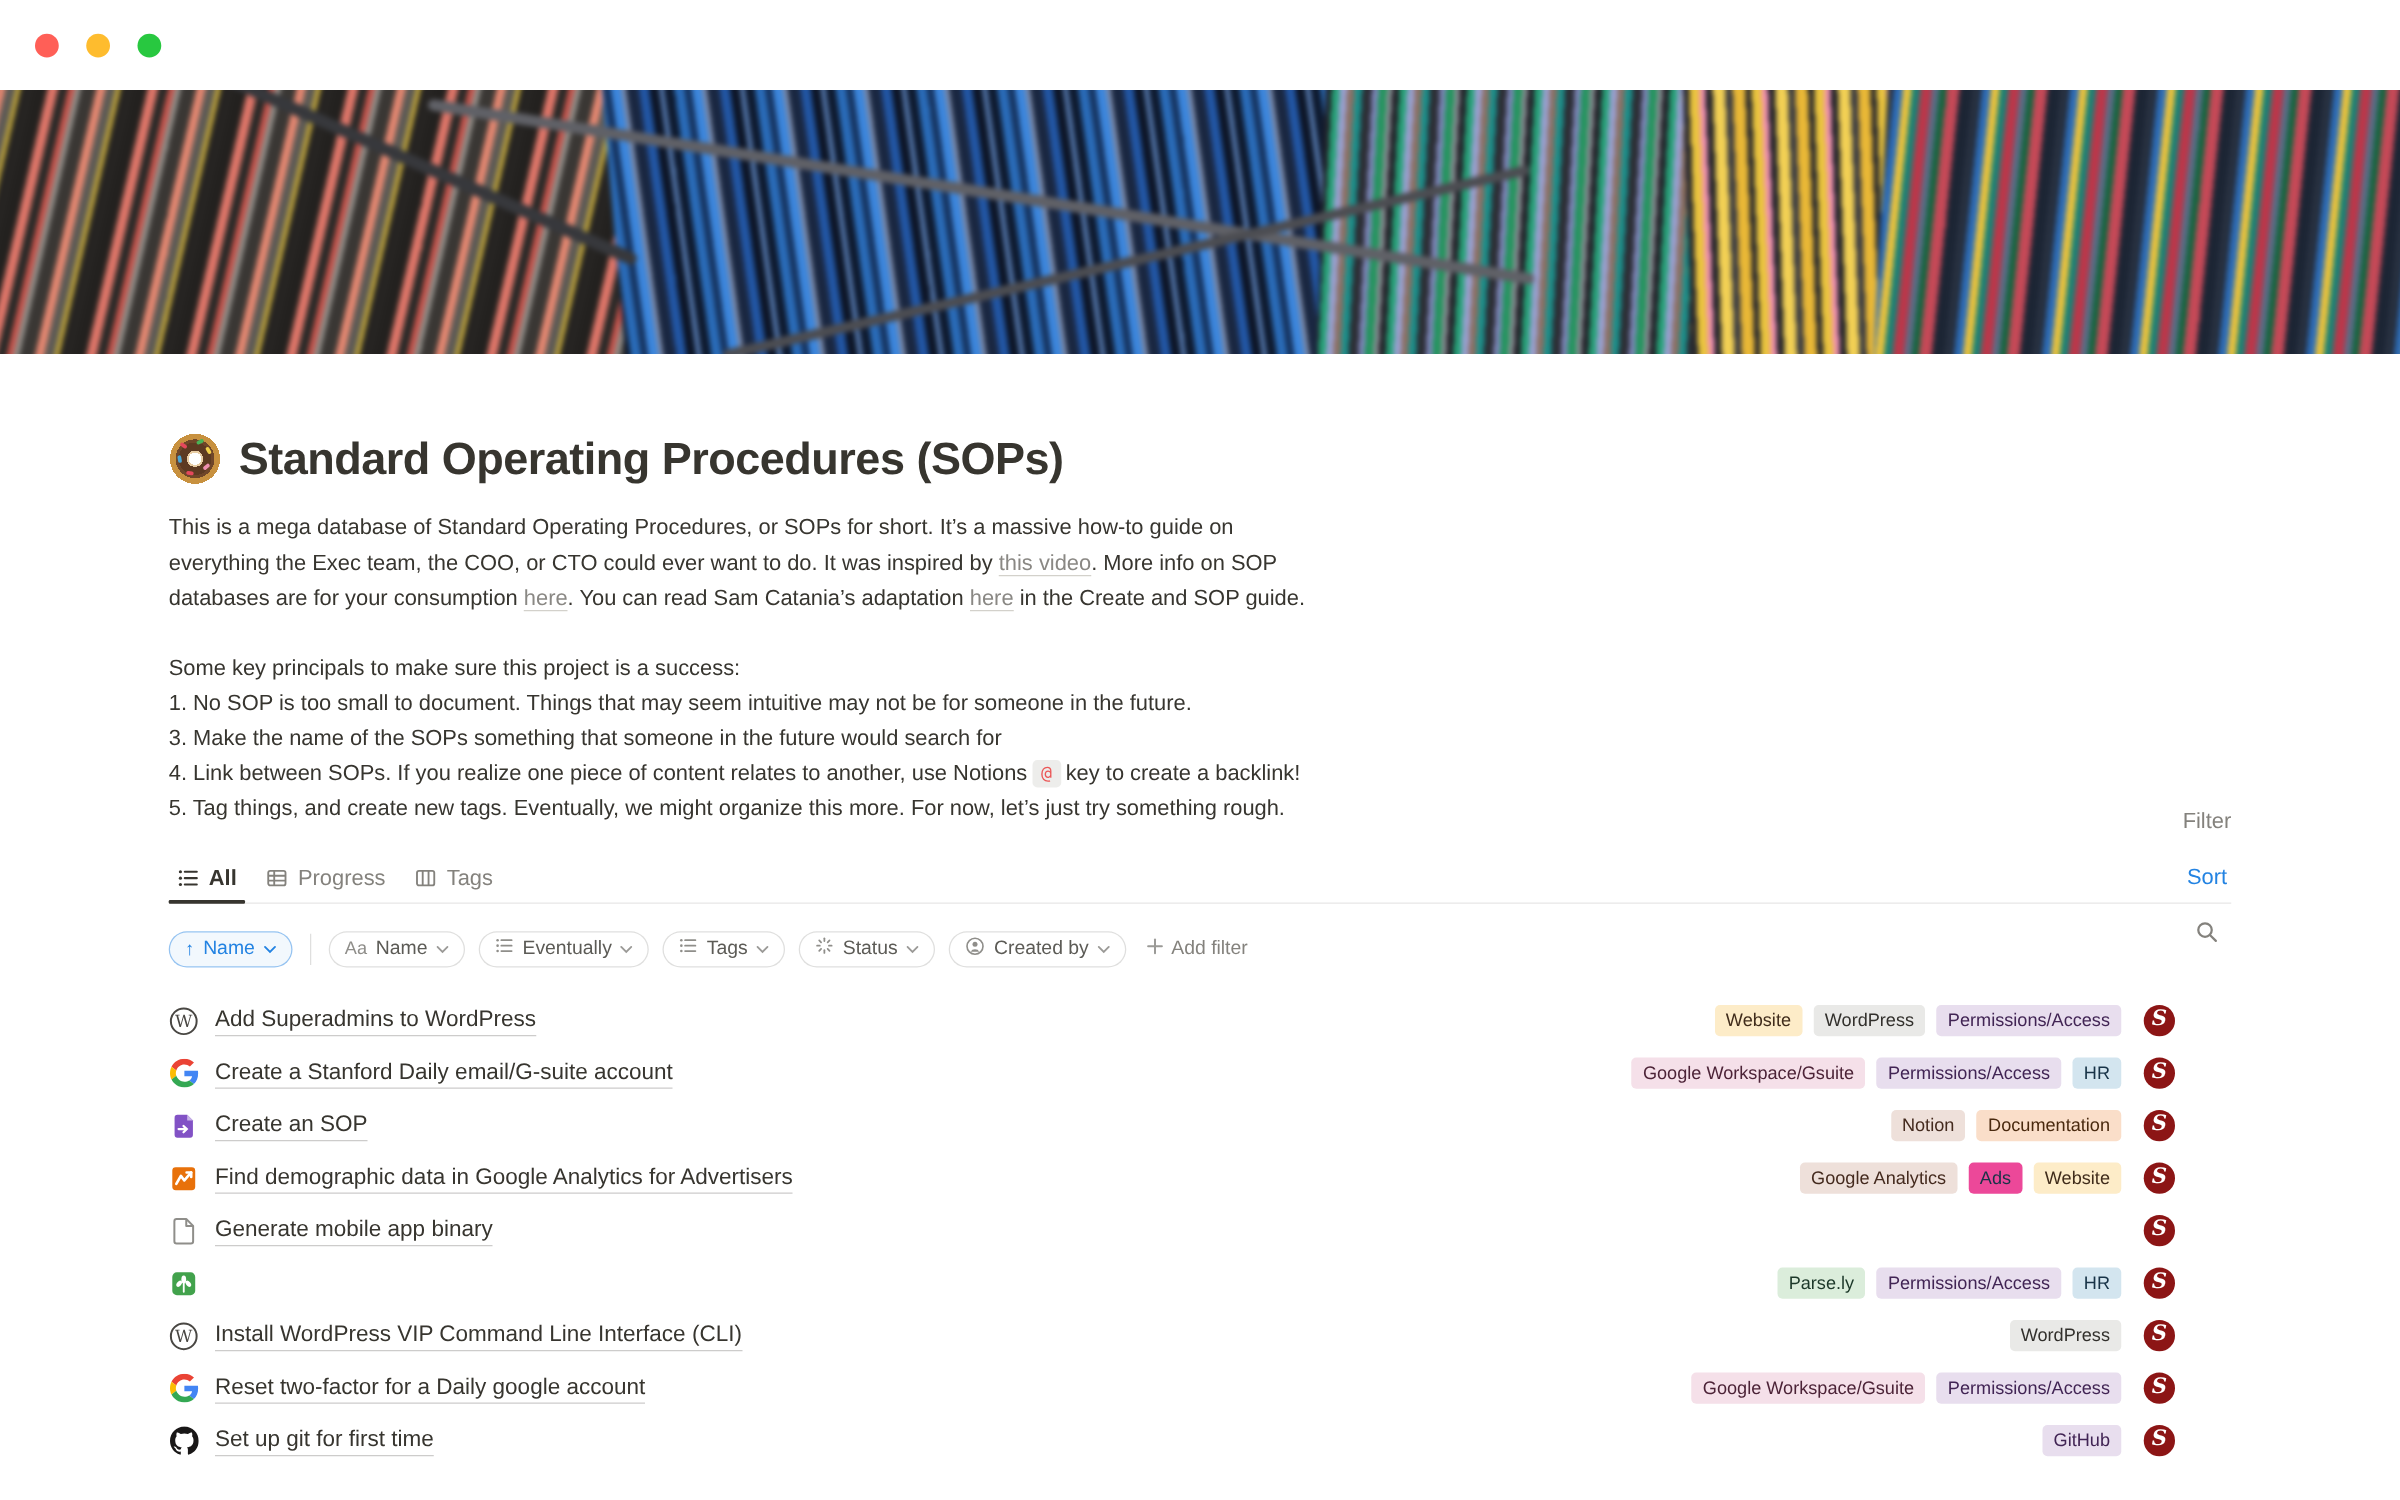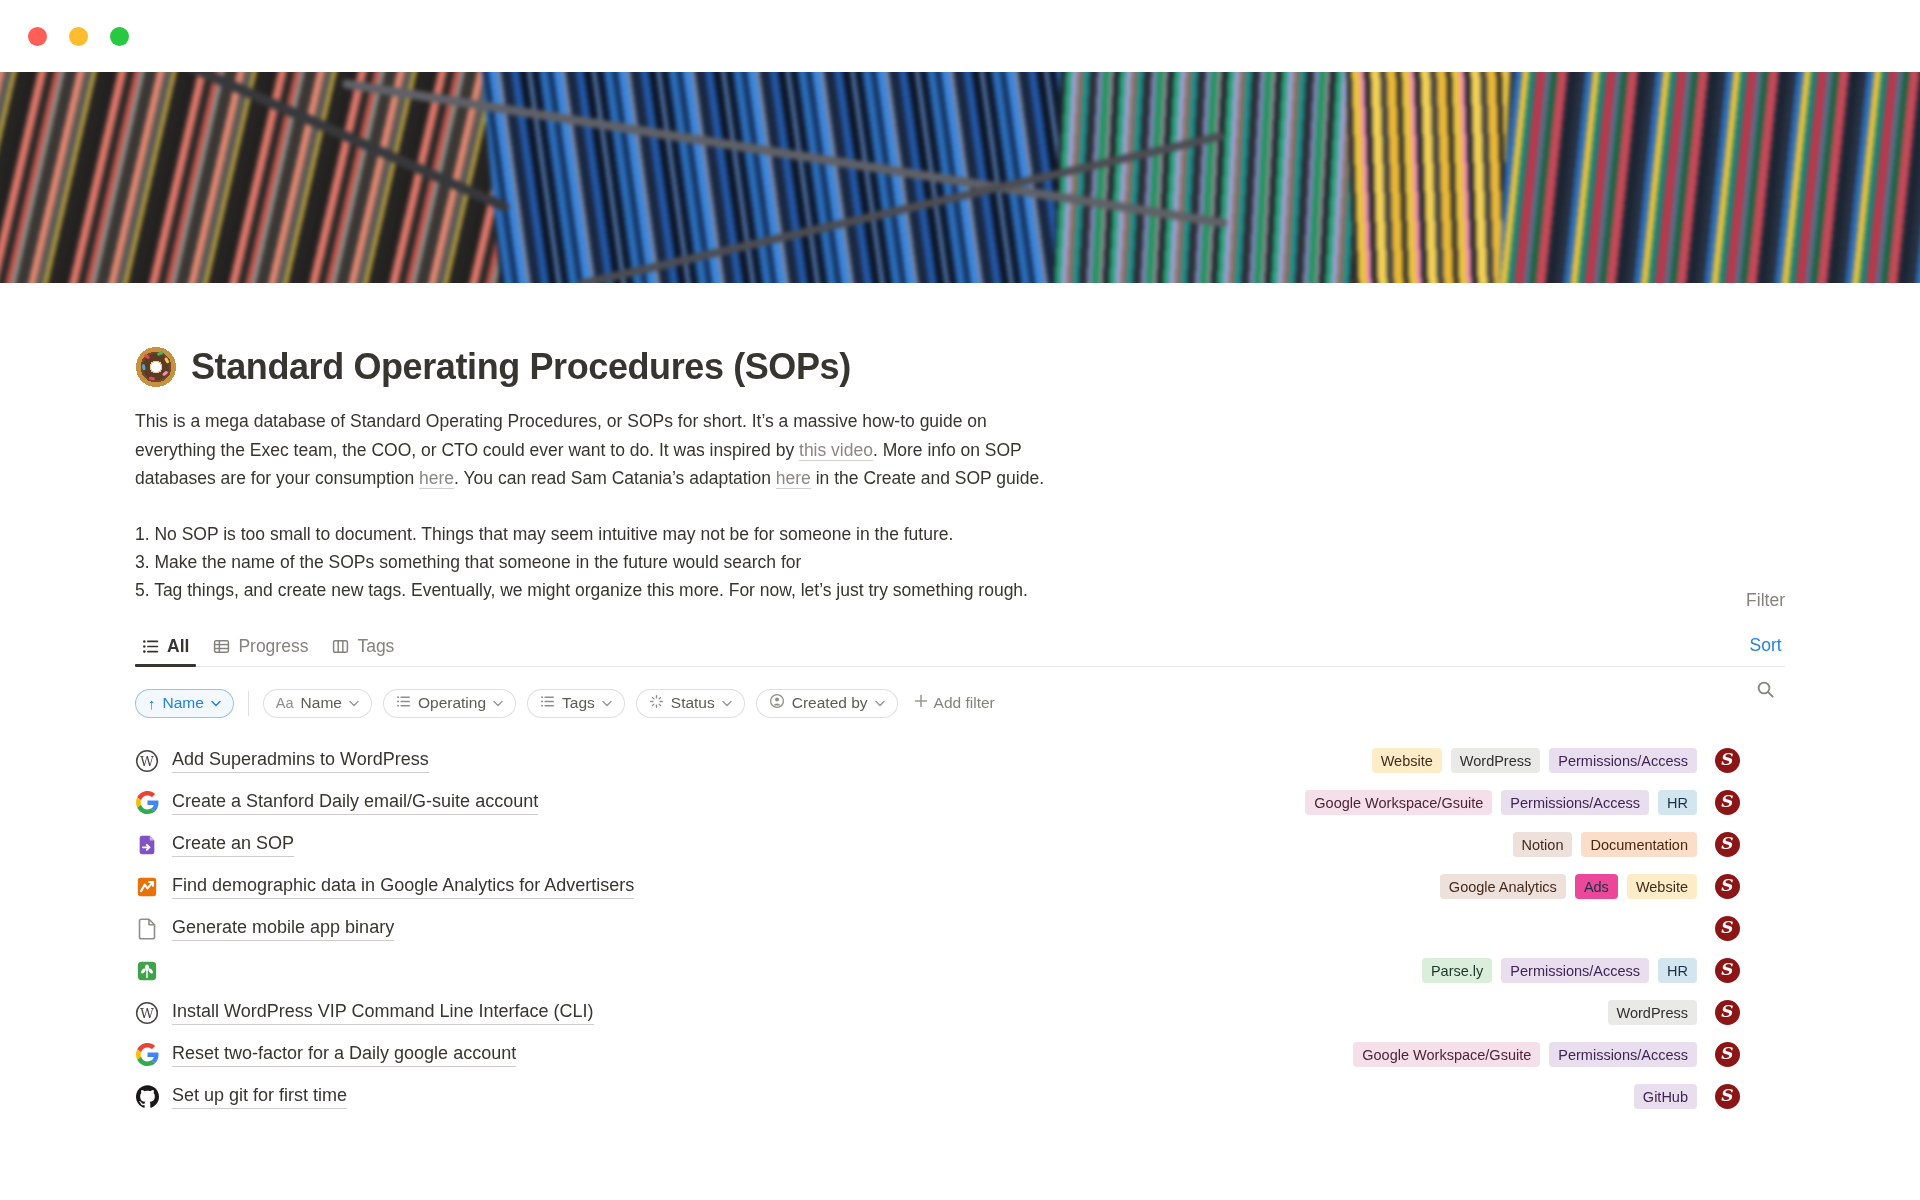--- a/index.html
+++ b/index.html
@@ -131,22 +131,24 @@
       <h1 class="page-title">Standard Operating Procedures (SOPs)</h1>
     </div>
 
     <div class="intro">
       <div><span>This is a mega database of Standard Operating Procedures, or SOPs for short. It’s a massive how-to guide on</span></div>
       <div><span>everything the Exec team, the COO, or CTO could ever want to do. It was inspired by </span><a class="inline-link">this video</a><span>. More info on SOP</span></div>
       <div><span>databases are for your consumption </span><a class="inline-link">here</a><span>. You can read Sam Catania’s adaptation </span><a class="inline-link">here</a><span> in the Create and SOP guide.</span></div>
     </div>
 
     <div class="principles">
+      <div>Some key principals to make sure this project is a success:</div>
       <div>1. No SOP is too small to document. Things that may seem intuitive may not be for someone in the future.</div>
       <div>3. Make the name of the SOPs something that someone in the future would search for</div>
+      <div><span>4. Link between SOPs. If you realize one piece of content relates to another, use Notions</span><span class="code-chip">@</span><span>key to create a backlink!</span></div>
       <div>5. Tag things, and create new tags. Eventually, we might organize this more. For now, let’s just try something rough.</div>
     </div>
 
     <div class="view-header">
       <div class="tabs">
         <div class="tab active">
           <span>
               <svg width="17" height="17" viewBox="0 0 16 16">
                 <g fill="#37352f">
                   <circle cx="2.2" cy="3.2" r="1.2"></circle>
@@ -216,21 +218,21 @@
                 <circle cx="2.2" cy="3.4" r="1.1"></circle>
                 <circle cx="2.2" cy="8" r="1.1"></circle>
                 <circle cx="2.2" cy="12.6" r="1.1"></circle>
               </g>
               <g stroke="#8f8e8a" stroke-width="1.5" stroke-linecap="round">
                 <line x1="5.4" y1="3.4" x2="14.2" y2="3.4"></line>
                 <line x1="5.4" y1="8" x2="14.2" y2="8"></line>
                 <line x1="5.4" y1="12.6" x2="14.2" y2="12.6"></line>
               </g>
             </svg></span>
-        <span>Operating</span>
+        <span>Eventually</span>
         <svg width="10" height="7" viewBox="0 0 10 7" fill="none" stroke="#9b9a97" stroke-width="1.5" stroke-linecap="round">
             <polyline points="1,1.5 5,5.5 9,1.5"></polyline>
           </svg>
       </div>
       <div class="chip">
         <span><svg width="15" height="15" viewBox="0 0 16 16">
               <g fill="#8f8e8a">
                 <circle cx="2.2" cy="3.4" r="1.1"></circle>
                 <circle cx="2.2" cy="8" r="1.1"></circle>
                 <circle cx="2.2" cy="12.6" r="1.1"></circle>

